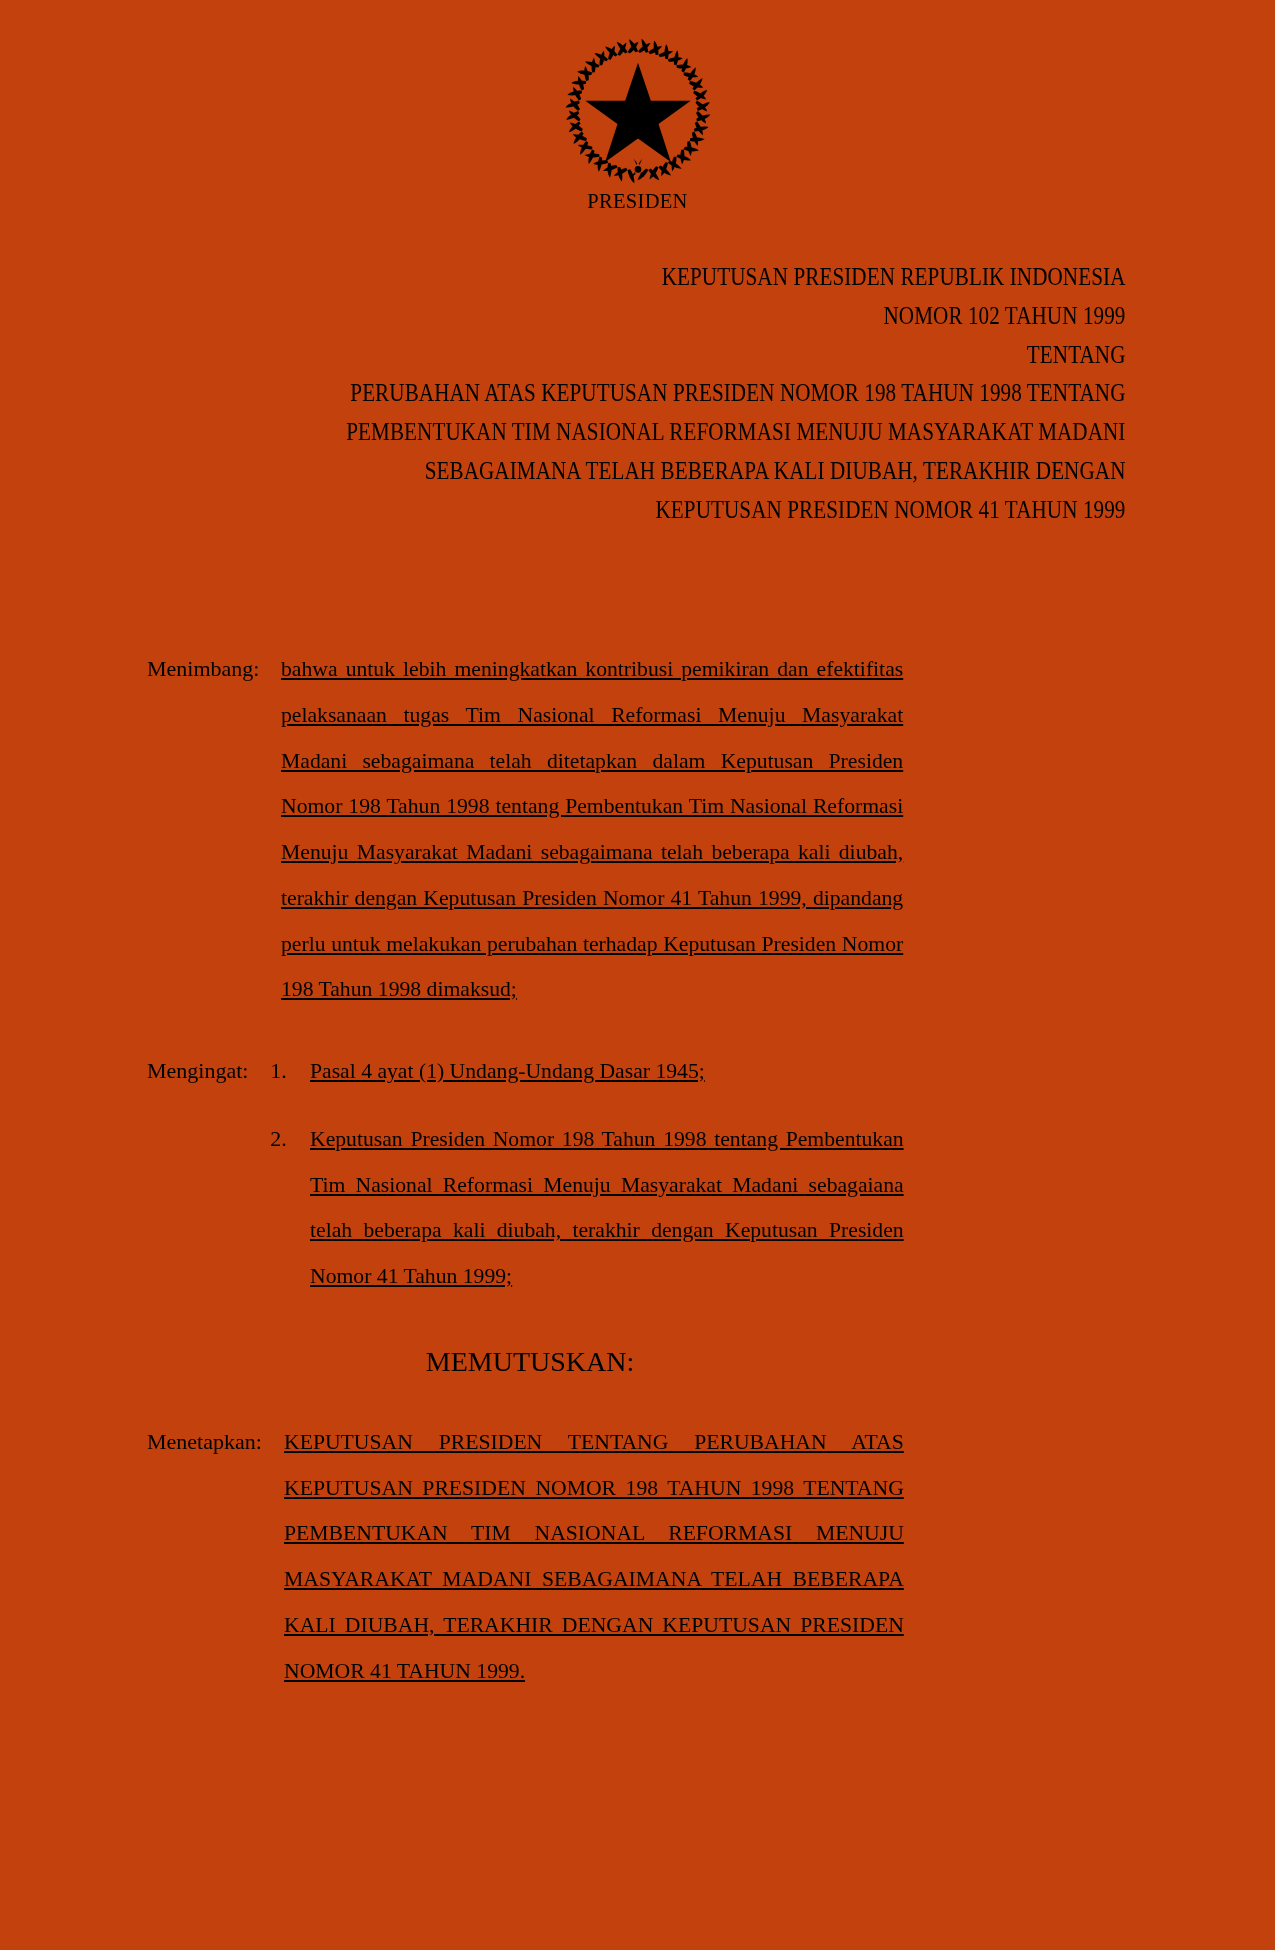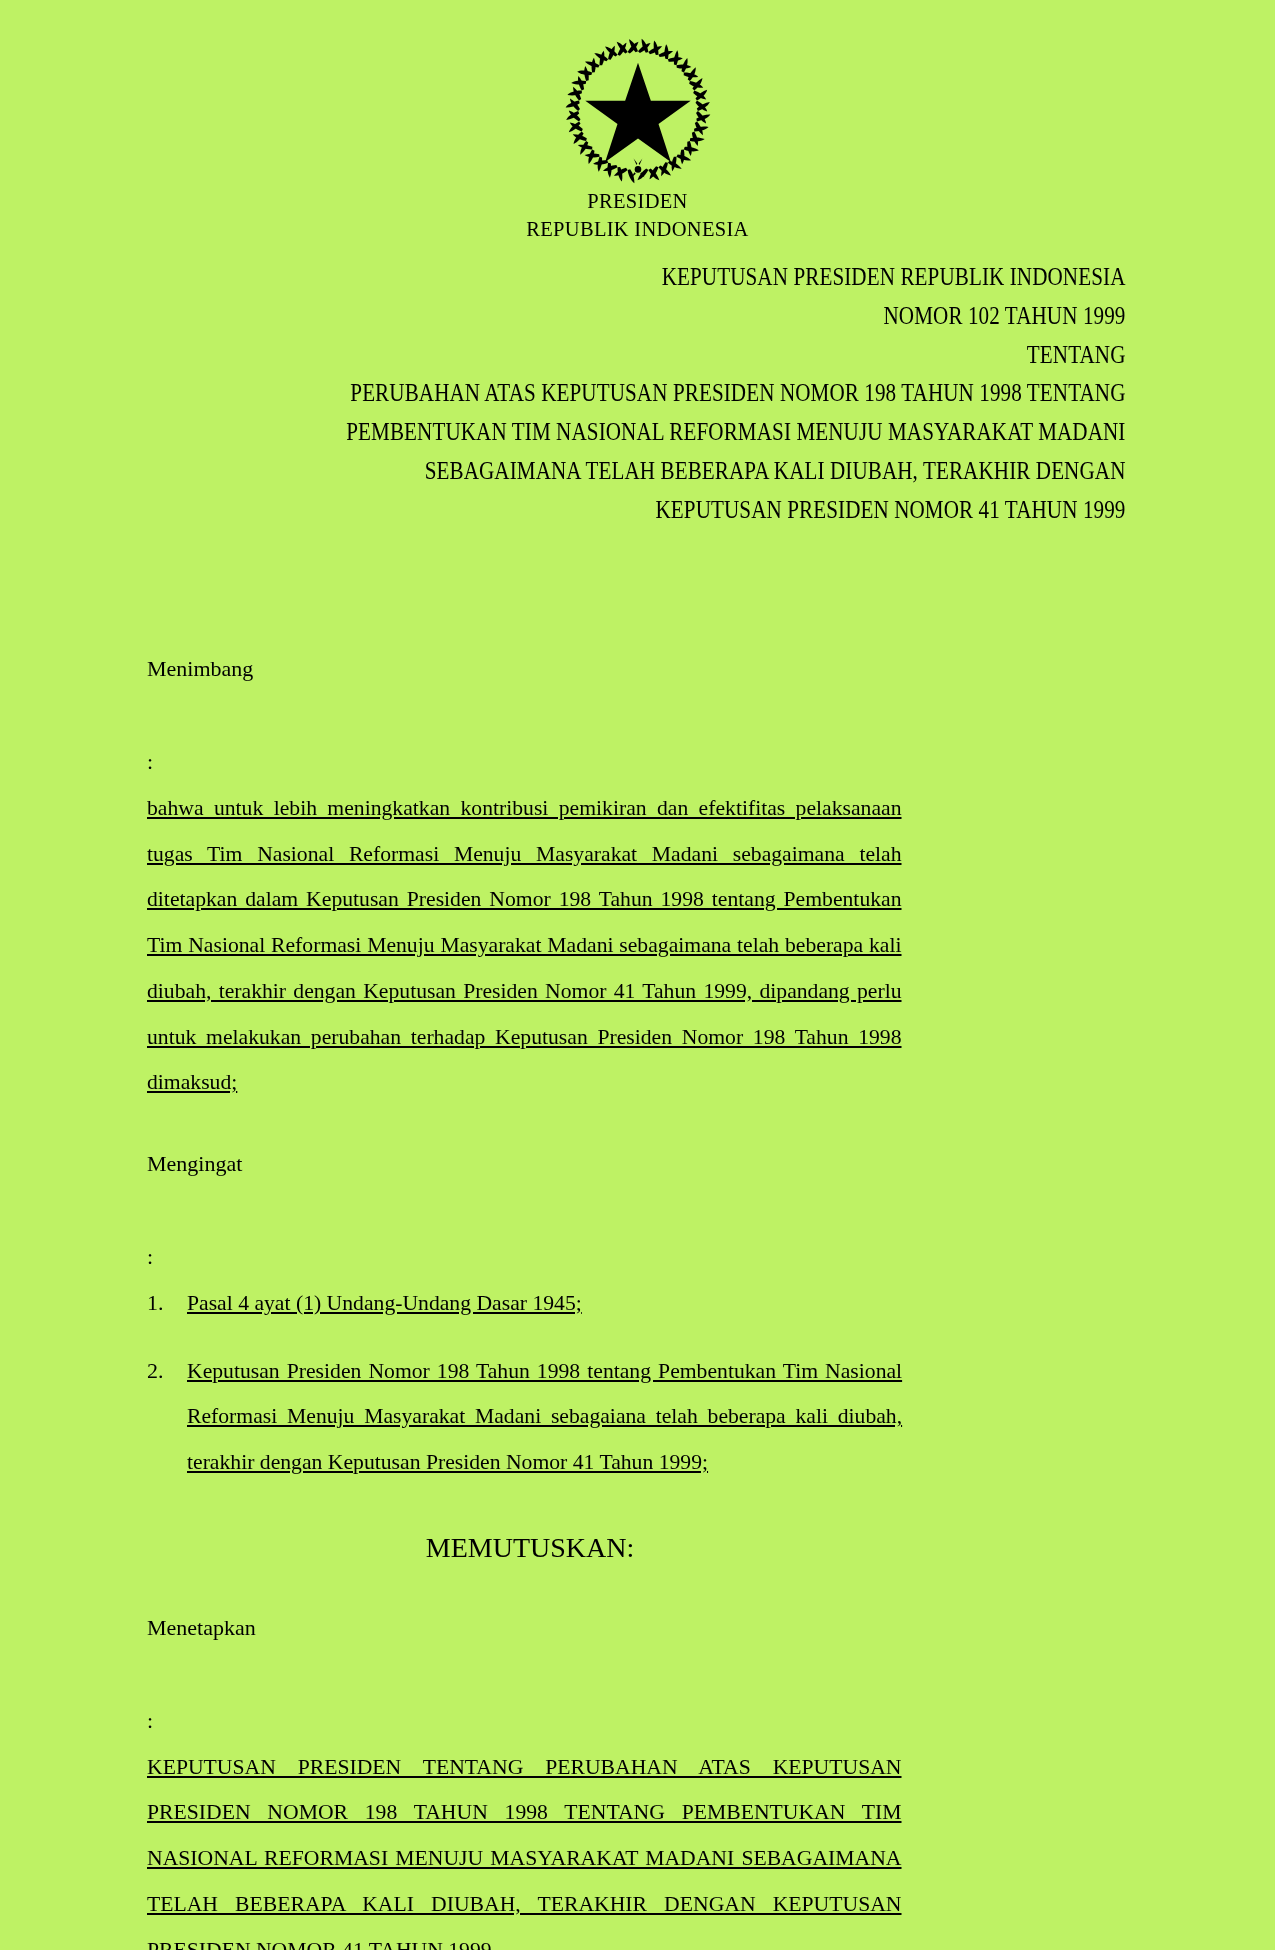--- a/index.html
+++ b/index.html
@@ -7,21 +7,21 @@
     margin: 0;
     padding: 0;
     background: #ffffff;
   }
 
   .page {
     position: relative;
     width: 1275px;
     height: 1950px;
     margin: 0 auto;
-    background: #bef264;
+    background: #c2410c;
     color: #000000;
     font-family: "Liberation Serif", "DejaVu Serif", serif;
     overflow: hidden;
     box-sizing: border-box;
   }
 
   
   .emblem-wrap {
     position: absolute;
     top: 38px;
@@ -80,21 +80,20 @@
     position: absolute;
     top: 646px;
     left: 147px;
     width: 766px;
   }
 
   .row {
     display: flex;
     align-items: flex-start;
     margin-bottom: 26px;
-    flex-direction: column;
   }
   .row:last-child { margin-bottom: 0; }
 
   .label {
     flex: 0 0 93px;
     font-size: 22px;
     line-height: 2.08;
     white-space: nowrap;
   }
   .colon {
@@ -285,21 +284,20 @@
           </g>
         </g>
 
         <polygon points="100,34 117.6,85.9 172.2,85.9 128.1,117.9 145.0,169.8 100,137.5 55.0,169.8 71.9,117.9 27.8,85.9 82.4,85.9" fill="#000"></polygon>
       </svg>
     </span>
   </div>
 
   <div class="header-caption">
     <div>PRESIDEN</div>
-    <div>REPUBLIK INDONESIA</div>
   </div>
 
   <div class="title-block">
     <div class="title-line">KEPUTUSAN PRESIDEN REPUBLIK INDONESIA</div>
     <div class="title-line">NOMOR 102 TAHUN 1999</div>
     <div class="title-line">TENTANG</div>
     <div class="title-line">PERUBAHAN ATAS KEPUTUSAN PRESIDEN NOMOR 198 TAHUN 1998 TENTANG</div>
     <div class="title-line">PEMBENTUKAN TIM NASIONAL REFORMASI MENUJU MASYARAKAT MADANI</div>
     <div class="title-line">SEBAGAIMANA TELAH BEBERAPA KALI DIUBAH, TERAKHIR DENGAN</div>
     <div class="title-line">KEPUTUSAN PRESIDEN NOMOR 41 TAHUN 1999</div>

